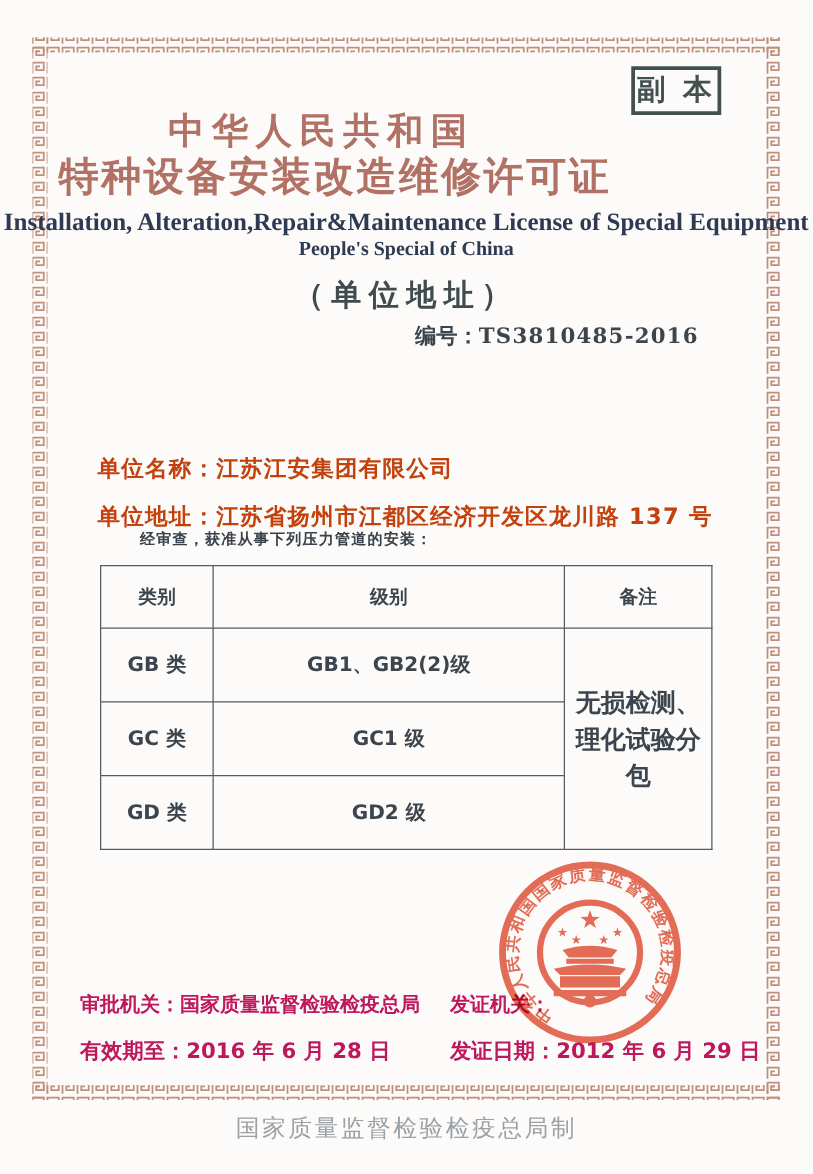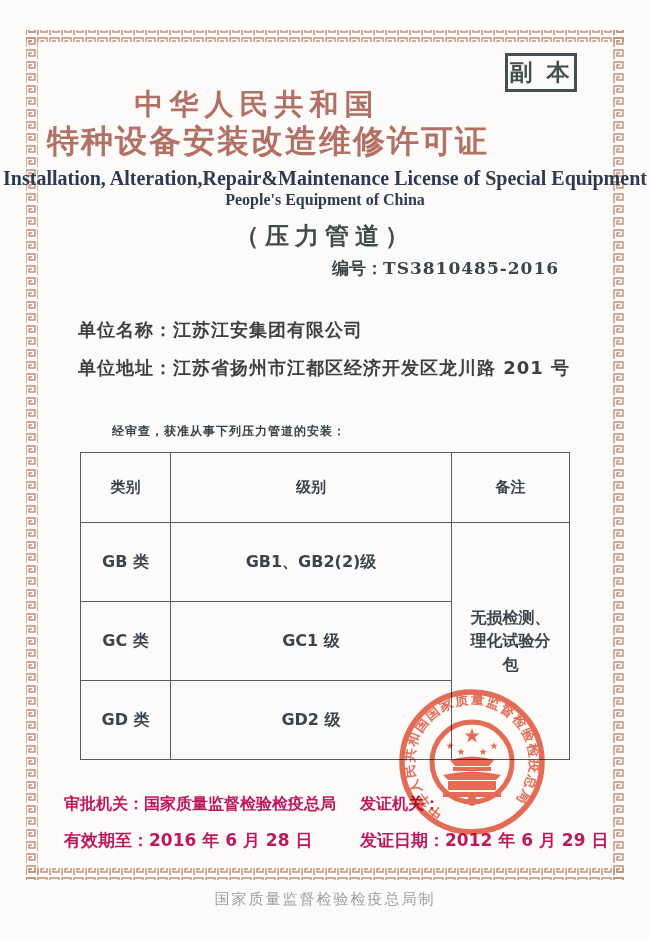--- a/index.html
+++ b/index.html
@@ -27,47 +27,47 @@
     font-family:"Liberation Serif", serif; font-weight:bold;
     font-size:20px; color:#2d3a52; }
   .t-en2 { left:0; top:191px; width:650px; text-align:center;
     font-family:"Liberation Serif", serif; font-weight:bold;
     font-size:16px; color:#2d3a52; }
   .t-cat { left:0; top:220px; width:650px; text-align:center;
     font-size:24px; font-weight:600; letter-spacing:6px; color:#3f4b4d; }
   .num { left:332px; top:257px; font-size:17px; font-weight:600; color:#3c454d;text-align:right; }
   .num .val { font-family:"DejaVu Serif", serif; font-weight:600; letter-spacing:1px; }
 
-  .field { font-size:18px; font-weight:600; color:#404040; letter-spacing:1px; }
+  .field { font-size:18px; font-weight:600; color:#c2410c; letter-spacing:1px;margin-top:45px; }
   .f-name    { left:78px; top:318px; }
   .f-addr    { left:78px; top:356px; }
   .note      { left:112px; top:423px; font-size:12px; font-weight:600; color:#39424b; letter-spacing:1px; }
 
   table.lic {
     position:absolute; left:80px; top:452px; width:489px;
     border-collapse:collapse; table-layout:fixed;
     font-size:16px; color:#3c454d;
   }
   table.lic th, table.lic td {
     border:1.5px solid #565b61; text-align:center;
-    font-weight:600; padding:16px;
+    font-weight:600; padding:6px;
   }
   table.lic th { height:37px; font-size:15px; }
   table.lic td { height:46px; }
-  td.remark { text-align:left; padding-left:9px; line-height:1.45; font-size:16px; }
+  td.remark { text-align:left; padding-left:9px; line-height:1.45; font-size:20px; }
   td.remark span { display:block; }
 
   .bfield { font-size:16px; font-weight:600; color:#be185d;margin-top:45px; }
   .f-approve { left:64px;  top:749px; }
   .f-issuer  { left:360px; top:749px; }
   .f-valid   { left:64px;  top:784px; font-size:17px; }
   .f-idate   { left:360px; top:784px; font-size:17px; }
 
   .footer-note { left:0; top:890px; width:650px; text-align:center;
-    font-size:15px; color:#9aa1a6; letter-spacing:2px; }
+    font-size:19px; color:#9aa1a6; letter-spacing:2px; }
 </style>
 </head>
 <body>
 
 <div class="page">
 
   <svg class="frame" width="650" height="939">
     <defs>
       <pattern id="meander" width="12" height="12" patternUnits="userSpaceOnUse">
         <path d="M2 11 V2 H11 V8 H5 V5 H8" fill="none" stroke="#c08f7c" stroke-width="1.4"></path>
@@ -79,32 +79,32 @@
     <rect x="612" y="30" width="12" height="850" fill="url(#meander)"></rect>
   </svg>
 
   <div class="abs badge">
     <span>副 本</span>
   </div>
 
   <div class="abs t-country">中华人民共和国</div>
   <div class="abs t-title">特种设备安装改造维修许可证</div>
   <div class="abs t-en1">Installation, Alteration,Repair&amp;Maintenance License of Special Equipment</div>
-  <div class="abs t-en2">People's Equipment of China</div>
-  <div class="abs t-cat">（压力管道）</div>
+  <div class="abs t-en2">People's Special of China</div>
+  <div class="abs t-cat">（单位地址）</div>
 
   <div class="abs num">
     <span>编号：</span><span class="val">TS3810485-2016</span>
   </div>
 
   <div class="abs field f-name">
     <span>单位名称：</span><span>江苏江安集团有限公司</span>
   </div>
   <div class="abs field f-addr">
-    <span>单位地址：</span><span>江苏省扬州市江都区经济开发区龙川路 201 号</span>
+    <span>单位地址：</span><span>江苏省扬州市江都区经济开发区龙川路 137 号</span>
   </div>
 
   <div class="abs note">经审查，获准从事下列压力管道的安装：</div>
 
   <table class="lic">
     <colgroup>
         <col style="width:90px">
         <col style="width:281px">
         <col style="width:118px">
       </colgroup>

